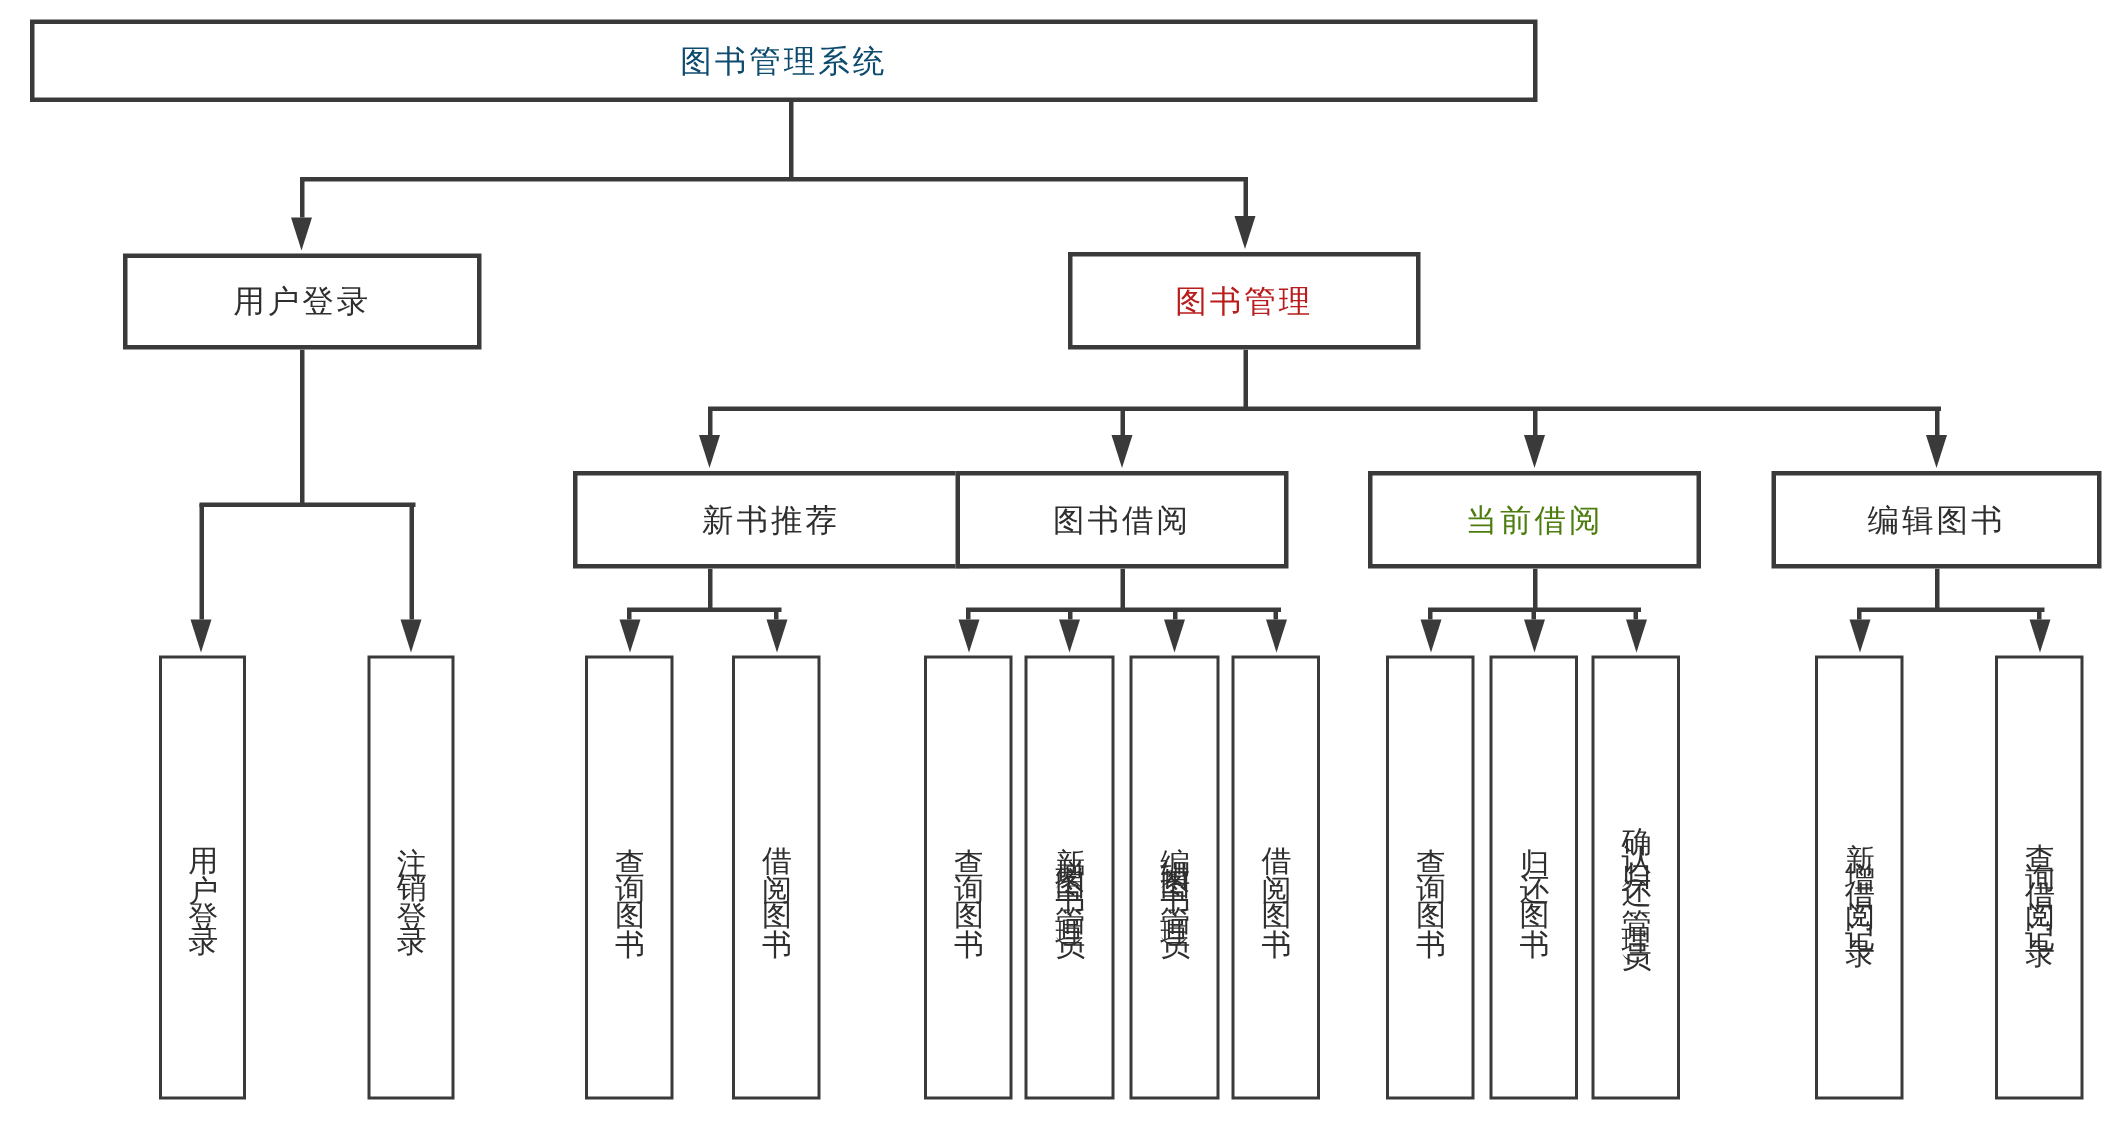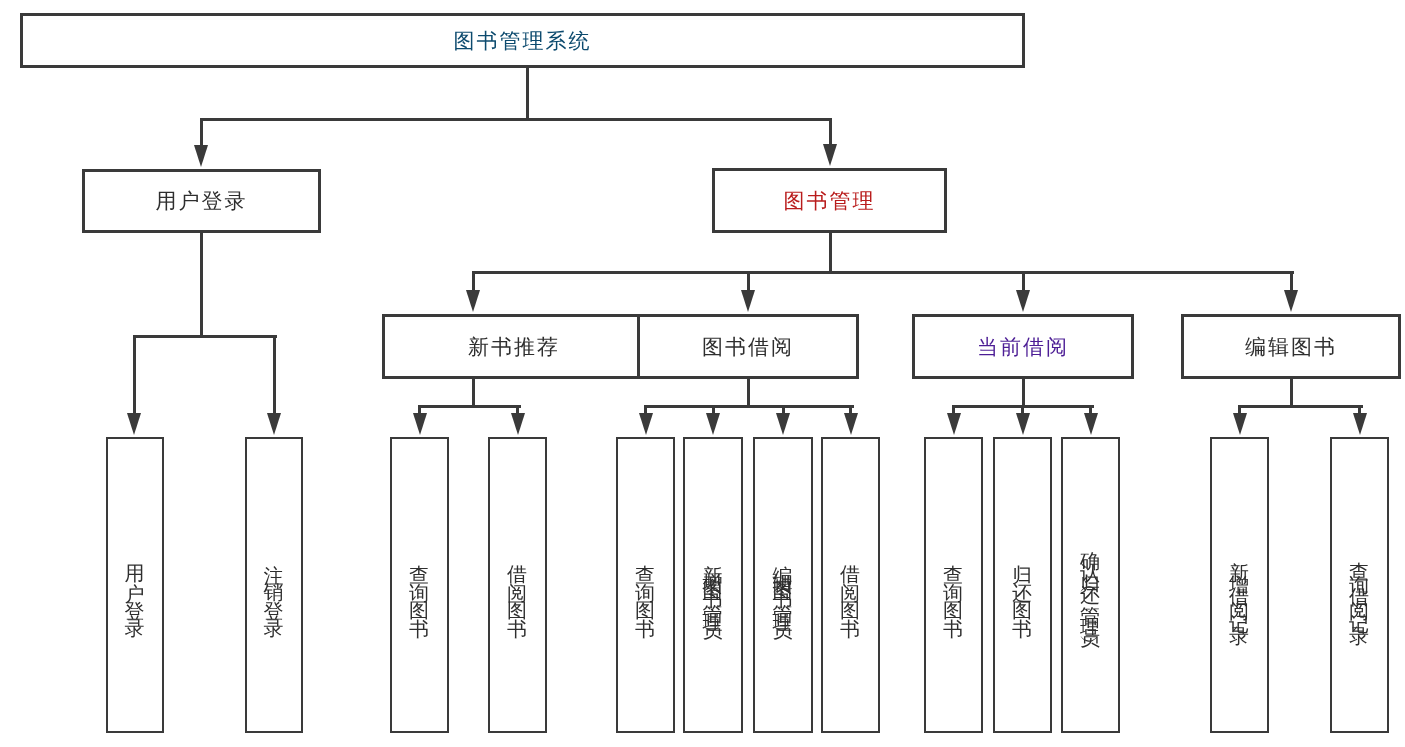--- a/index.html
+++ b/index.html
@@ -49,21 +49,21 @@
     <span class="hlabel" style="color: #b91c1c;">图书管理</span>
   </div>
 
   <div class="box" style="left: 362px; top: 314px; width: 264px; height: 65px; border-color: rgb(58, 58, 58); margin-left: 20px;">
     <span class="hlabel" style="color: rgb(46, 46, 46);">新书推荐</span>
   </div>
   <div class="box" style="left: 637px; top: 314px; width: 222px; height: 65px; border-color: rgb(58, 58, 58);">
     <span class="hlabel" style="color: rgb(46, 46, 46);">图书借阅</span>
   </div>
   <div class="box" style="left: 912px; top: 314px; width: 222px; height: 65px; border-color: rgb(58, 58, 58);">
-    <span class="hlabel" style="color: #4c1d95;">当前借阅</span>
+    <span class="hlabel" style="color: #4d7c0f;">当前借阅</span>
   </div>
   <div class="box" style="left: 1181px; top: 314px; width: 220px; height: 65px; border-color: rgb(58, 58, 58);">
     <span class="hlabel" style="color: rgb(46, 46, 46);">编辑图书</span>
   </div>
 
   <div class="box leaf" style="left: 106px; top: 437px; width: 58px; height: 296px; border-color: rgb(58, 58, 58);">
     <span class="vlabel v4" style="color: rgb(46, 46, 46);">用户登录</span>
   </div>
   <div class="box leaf" style="left: 245px; top: 437px; width: 58px; height: 296px; border-color: rgb(58, 58, 58);">
     <span class="vlabel v4" style="color: rgb(46, 46, 46);">注销登录</span>

